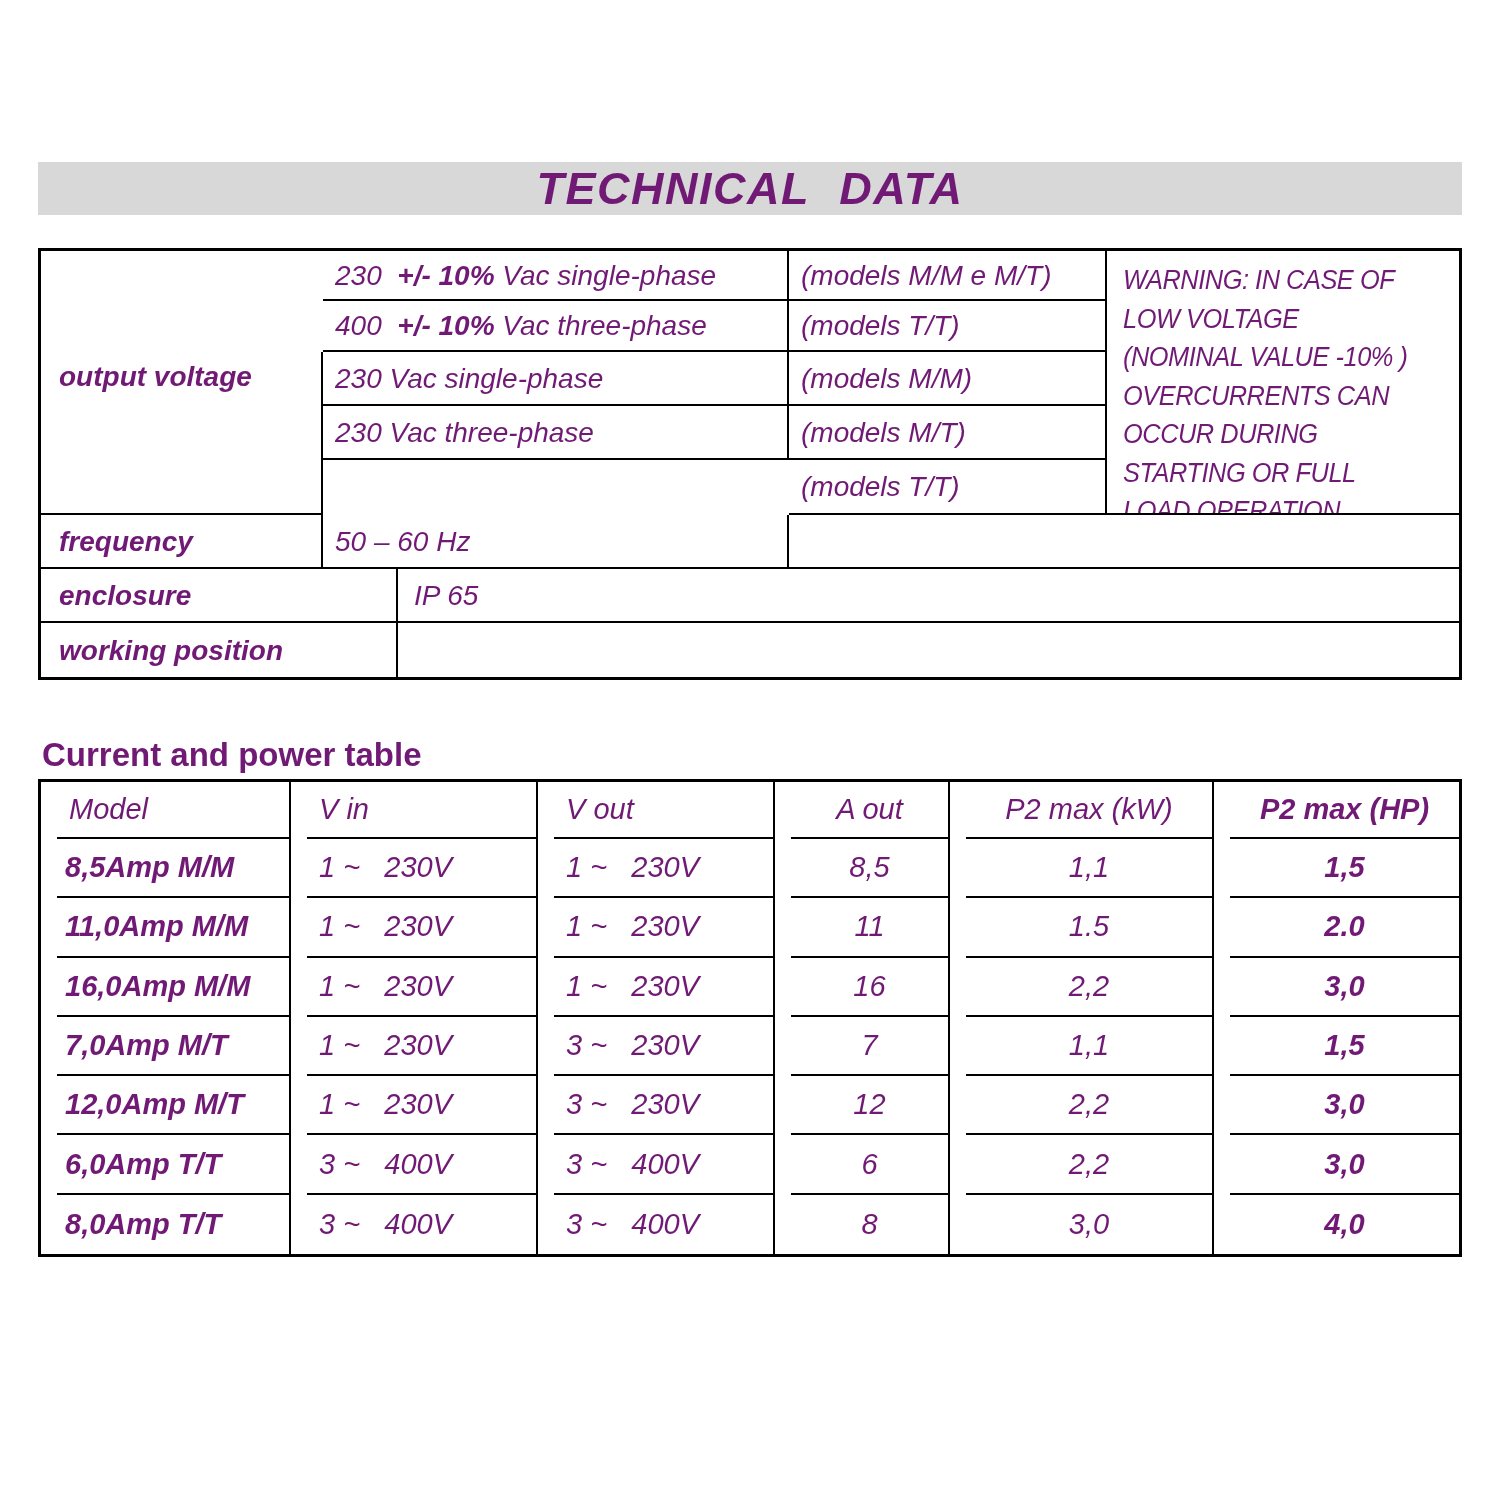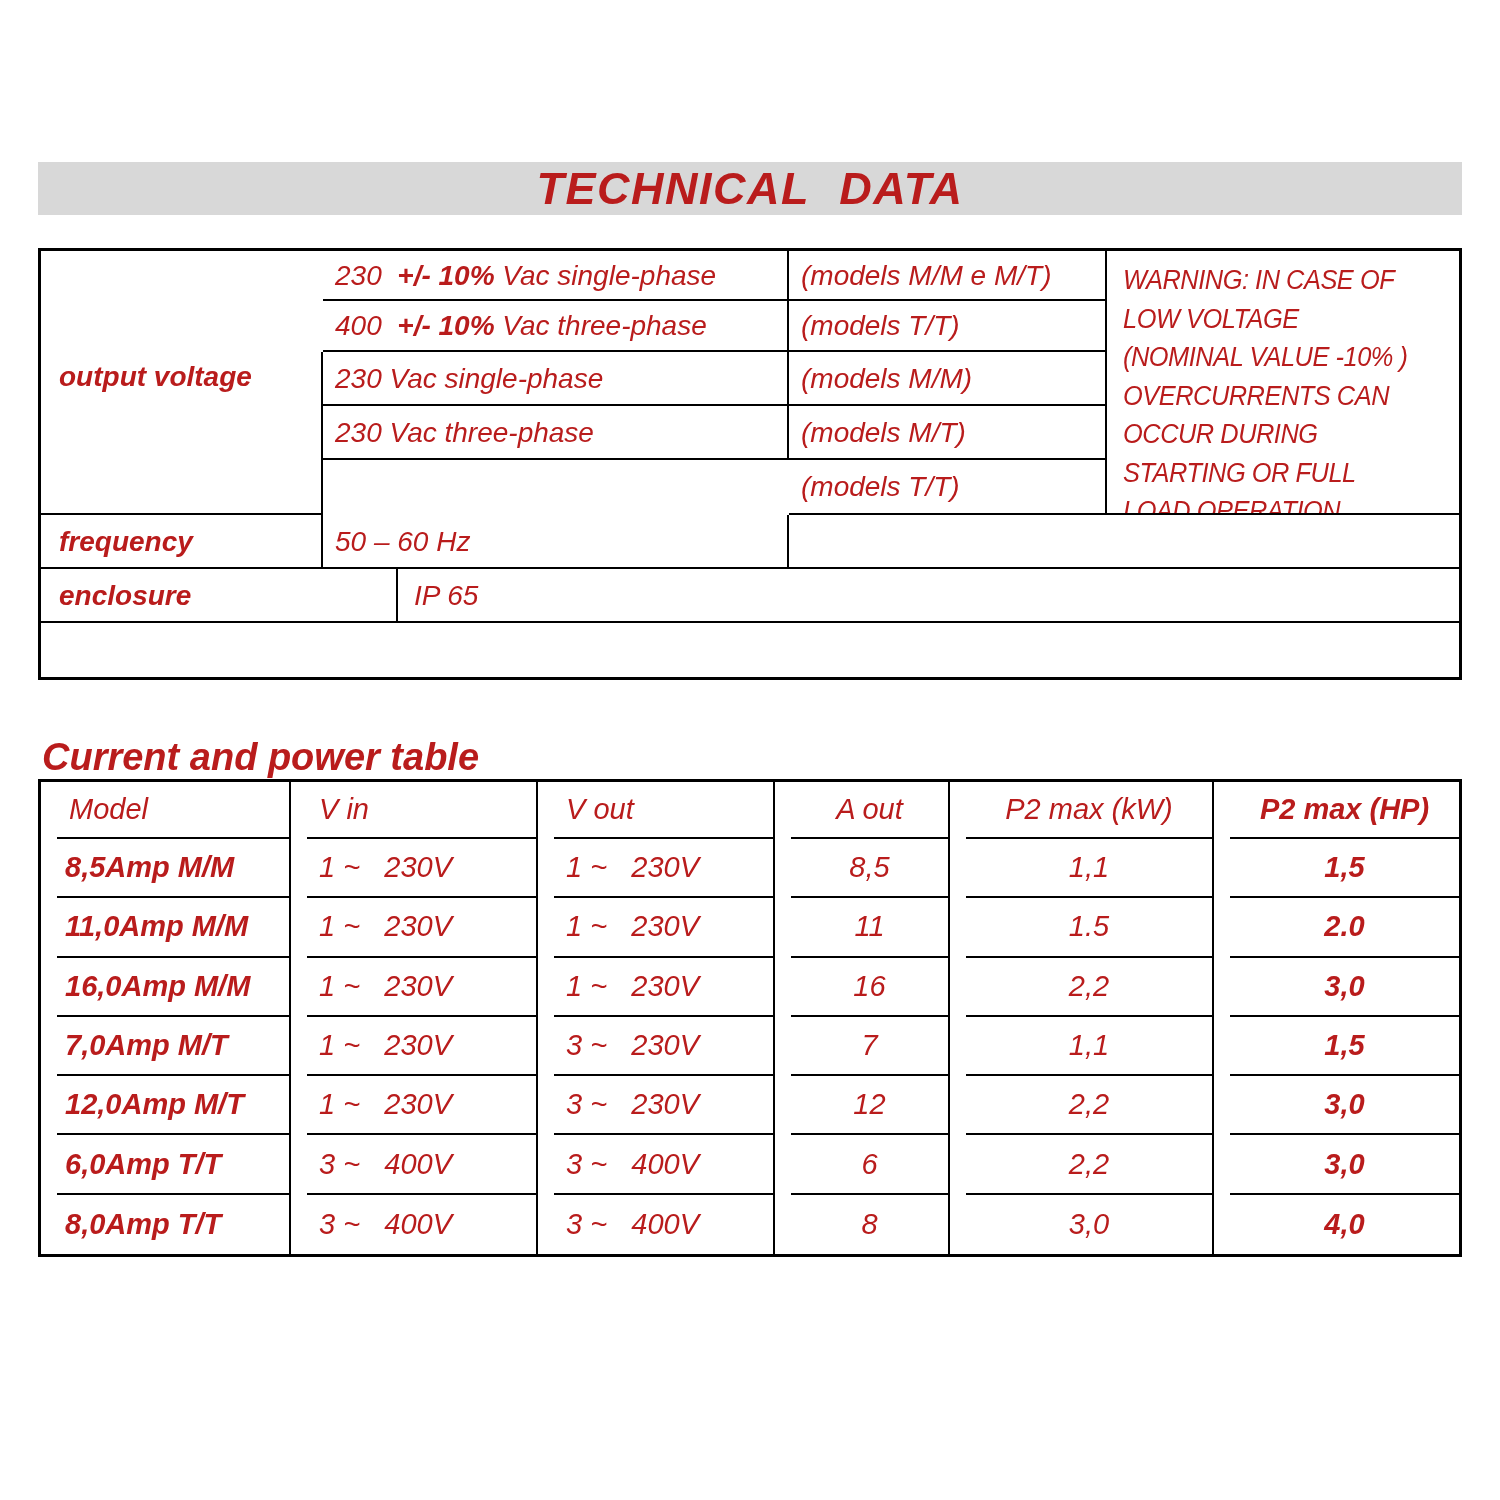--- a/index.html
+++ b/index.html
@@ -1,18 +1,18 @@
 <!DOCTYPE html>
 <html><head>
 <meta charset="utf-8">
 <style>
   html, body { margin:0; padding:0; background:#ffffff; }
   .page {
     position:relative; width:1500px; height:1500px; background:#ffffff;
-    font-family:"Liberation Sans", sans-serif; color:#b91c1c; overflow:hidden;border-radius:9px;
+    font-family:"Liberation Sans", sans-serif; color:#701a75; overflow:hidden;border-radius:9px;
   }
   
   .title-bar {
     position:absolute; left:38px; top:162px; width:1424px; height:53px;
     background:#d8d8d8; display:flex; align-items:center; justify-content:center;
   }
   .title-text {
     font-size:45px; font-weight:bold; font-style:italic;
     letter-spacing:1.5px; word-spacing:16px;
   }
@@ -38,21 +38,21 @@
   .wide-pad { padding-left:16px; }
   .warning-cell { padding:10px 6px 0 16px; }
   .warning-text {
     font-size:27px; line-height:38.5px; letter-spacing:-0.5px;
     transform:scaleX(0.94); transform-origin:left top; width:106%;
     white-space:pre-line;
   }
   
   .section-heading {
     position:absolute; left:42px; top:736px;
-    font-size:38px; font-weight:bold; font-style:italic;
+    font-size:33px; font-weight:bold; 
   }
   .power-table {
     position:absolute; left:38px; top:779px;
     display:grid;
     grid-template-columns:250px 247px 237px 175px 264px 245px;
     grid-template-rows:57px repeat(7, 59.3px);
     border:3px solid #000; background:#fff;
     font-style:italic; font-size:29px;
   }
   .pc {
@@ -103,20 +103,21 @@
 
     <div class="c br bb" style="grid-area:5/4/6/5;">(models T/T)</div>
 
     <div class="c lbl br bb" style="grid-area:6/1/7/2;">frequency</div>
     <div class="c br bb" style="grid-area:6/2/7/4;">50 – 60 Hz</div>
     <div class="c bb" style="grid-area:6/4/7/6;"></div>
 
     <div class="c lbl br bb" style="grid-area:7/1/8/3;">enclosure</div>
     <div class="c bb wide-pad" style="grid-area:7/3/8/6;">IP 65</div>
 
+    <div class="c lbl br" style="grid-area:8/1/9/3;">working position</div>
 
   </div>
 
   <div class="section-heading">Current and power table</div>
 
   <div class="power-table">
 
     <div class="pc">Model</div>
     <div class="pc">V in</div>
     <div class="pc">V out</div>

